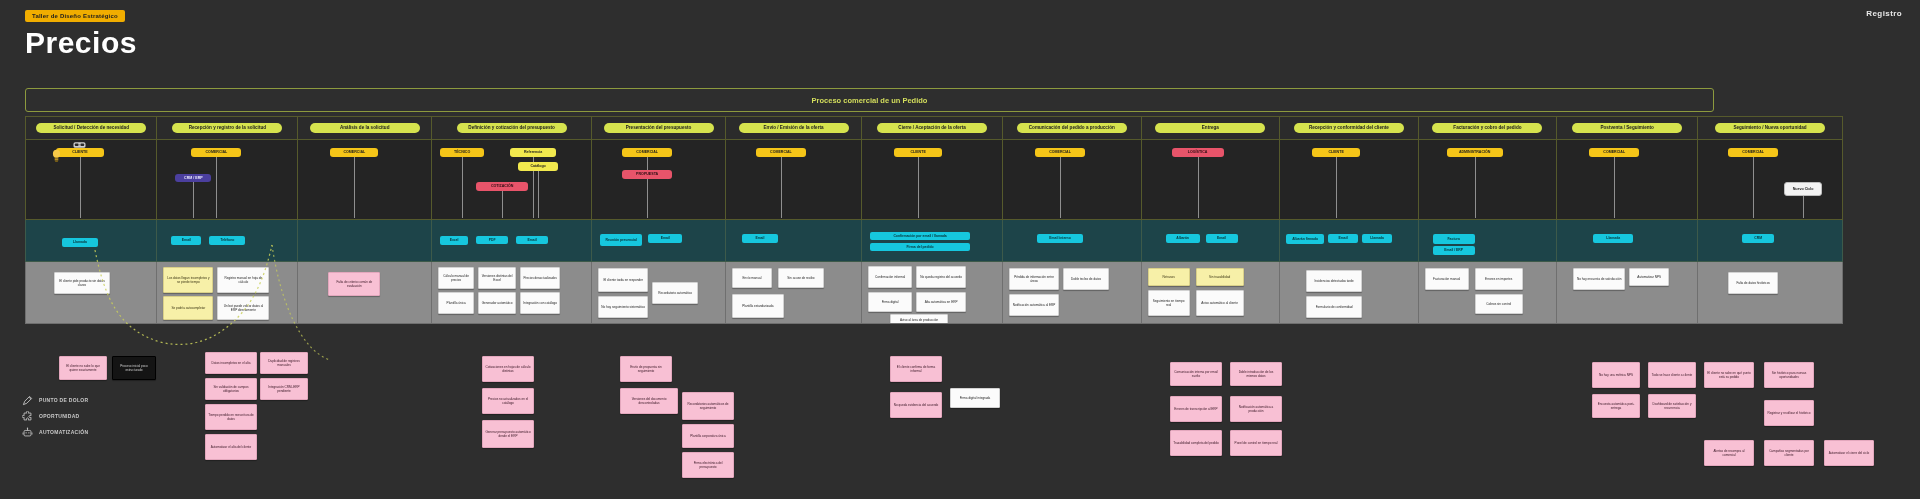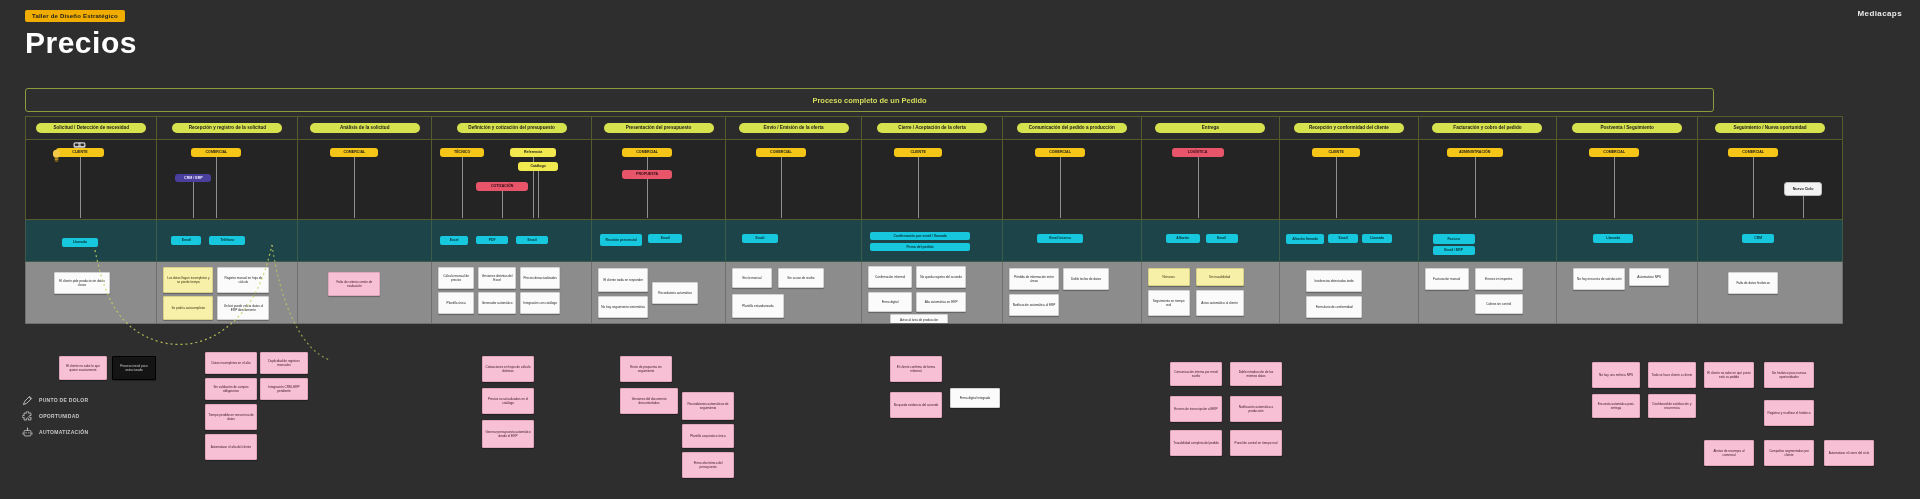--- a/index.html
+++ b/index.html
@@ -133,24 +133,24 @@
   .legend-item .lg-ico { width:11px; height:11px; display:flex; align-items:center; justify-content:center; }
   .legend-item .lg-txt { color:#c8c8c8; font-size:5px; font-weight:bold; letter-spacing:.3px; }
 </style>
 </head>
 <body>
 
 <div id="stage">
 
   <div class="badge">Taller de Diseño Estratégico</div>
   <div class="page-title">Precios</div>
-  <div class="brand">Mediacaps</div>
+  <div class="brand">Registro</div>
 
   <div class="process-banner">
-    <span>Proceso completo de un Pedido</span>
+    <span>Proceso comercial de un Pedido</span>
   </div>
 
   <div class="board">
     <div class="row row-phase" id="row-phase">
         <div class="cell" style="flex: 0 0 7.22733%;">
           <div class="phase-chip">Solicitud / Detección de necesidad</div>
         </div>
         <div class="cell" style="flex: 0 0 7.75296%;">
           <div class="phase-chip">Recepción y registro de la solicitud</div>
         </div>

